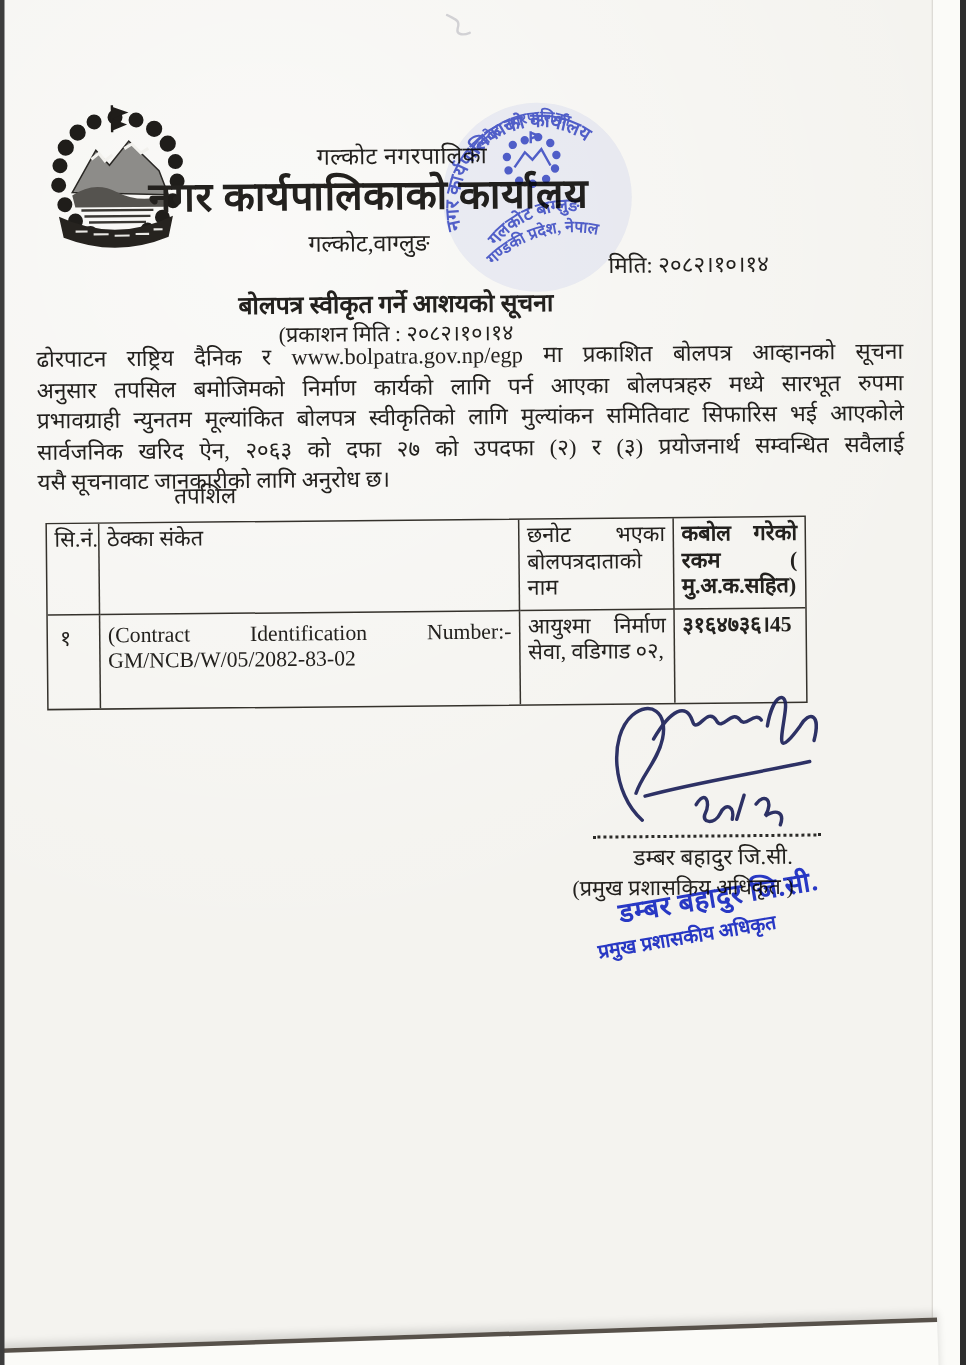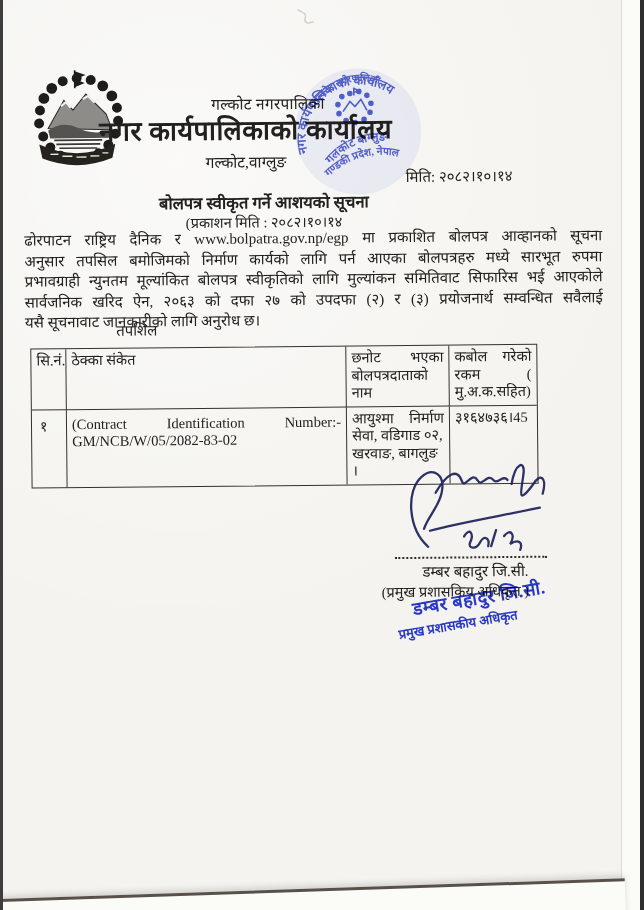--- a/index.html
+++ b/index.html
@@ -37,21 +37,21 @@
   .para{left:25px;top:228px;width:578px;font-size:15px;line-height:20.6px;}
   .jline{text-align:justify;text-align-last:justify;}
   .tapasil{left:88px;top:318px;font-size:15px;margin-left:28px;}
   .tbl{
     left:30px;top:346px;width:505px;display:grid;
     grid-template-columns:35px 280px 103px 87px;
     border:1.4px solid #35322c;font-size:14.5px;line-height:17.5px;
     background:rgba(255,255,255,.0);
   }
   .cell{border-right:1.3px solid #35322c;border-bottom:1.3px solid #35322c;padding:3px 5px 4px;}
-  .cell.lastcol{border-right:none;}
+  .cell.lastcol{border-right:none;font-weight:bold;}
   .cell.lastrow{border-bottom:none;}
   .hcell{min-height:52px;box-sizing:border-box;}
   .rcell{min-height:62px;box-sizing:border-box;}
   .sig-svg{left:398px;top:452px;}
   .dotline{left:393px;top:546px;width:152px;height:12px;border-bottom:2.5px dotted #2b2a27;}
   .sig-name{left:397px;top:562px;width:152px;font-size:15px;text-align:center;}
   .sig-desig{left:379px;top:582px;width:190px;font-size:14.5px;}
   .officer-stamp{
     left:393px;top:597px;width:190px;color:#2838c4;
     transform:rotate(-9deg);transform-origin:20px 20px;
@@ -173,21 +173,20 @@
       <div>मु.अ.क.सहित)</div>
     </div>
     <div class="cell rcell lastrow" style="padding-left:8px;padding-top:8px;">१</div>
     <div class="cell rcell lastrow" style="padding-top:6px;">
       <div class="jline">(Contract Identification Number:-</div>
       <div>GM/NCB/W/05/2082-83-02</div>
     </div>
     <div class="cell rcell lastrow">
       <div class="jline">आयुश्मा निर्माण</div>
       <div>सेवा, वडिगाड ०२,</div>
-      <div>खरवाङ, बागलुङ ।</div>
     </div>
     <div class="cell rcell lastcol lastrow">३१६४७३६।45</div>
   </div>
 
   <svg class="abs sig-svg" width="170" height="108" viewBox="0 0 170 108">
     <g stroke="#1c2159" stroke-width="2.3" fill="none" stroke-linecap="round" opacity="0.92">
       <path d="M28,96 C8,78 6,40 22,26 C34,16 46,24 42,42 C39,56 28,66 24,78"></path>
       <path d="M36,42 C48,22 58,18 62,30 C65,40 72,20 78,30 C82,38 88,22 94,30 C97,35 104,24 108,30"></path>
       <path d="M112,34 C116,12 126,10 124,24 C122,40 116,58 134,34 C140,24 148,26 143,44"></path>
       <path d="M30,80 C60,72 100,66 140,58"></path>

